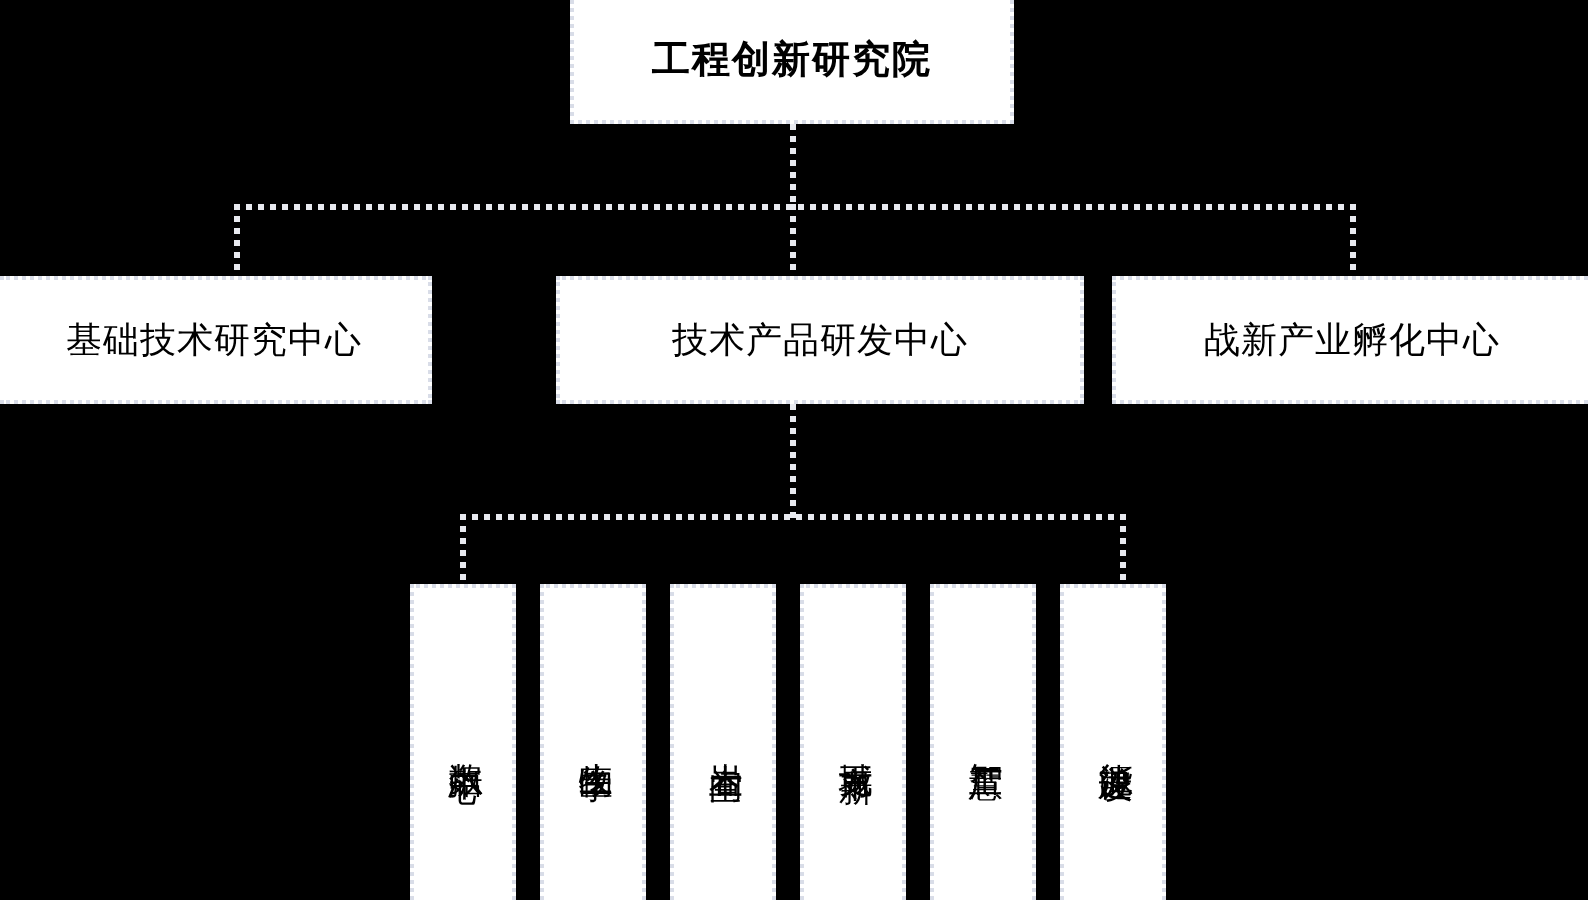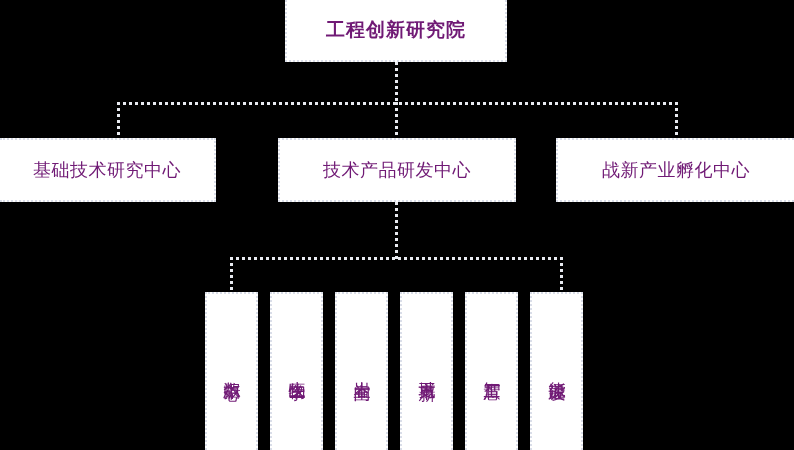--- a/index.html
+++ b/index.html
@@ -21,21 +21,21 @@
 
   
   .node {
     position: absolute;
     background: #ffffff;
     border: 2px dotted #d9dde8;
     display: flex;
     align-items: center;
     justify-content: center;
     text-align: center;
-    color: #701a75;
+    color: #000000;
   }
 
   
   .node-root {
     left: 285px;
     top: 0px;
     width: 222px;
     height: 62px;
     border-top: none;
     font-size: 19px;
@@ -45,21 +45,21 @@
 
   
   .node-center {
     top: 138px;
     height: 64px;
     font-size: 18px;
     font-weight: normal;
     letter-spacing: 0.5px;
   }
   .center-0 { left: 0px;   width: 216px; border-left: none; }
-  .center-1 { left: 278px; width: 238px; }
+  .center-1 { left: 278px; width: 264px; }
   .center-2 { left: 556px; width: 238px; border-right: none; text-align: center; }
 
   
   .node-unit {
     top: 292px;
     width: 53px;
     height: 158px;
     border-bottom: none;
     font-size: 17px;
     line-height: 1.28;

